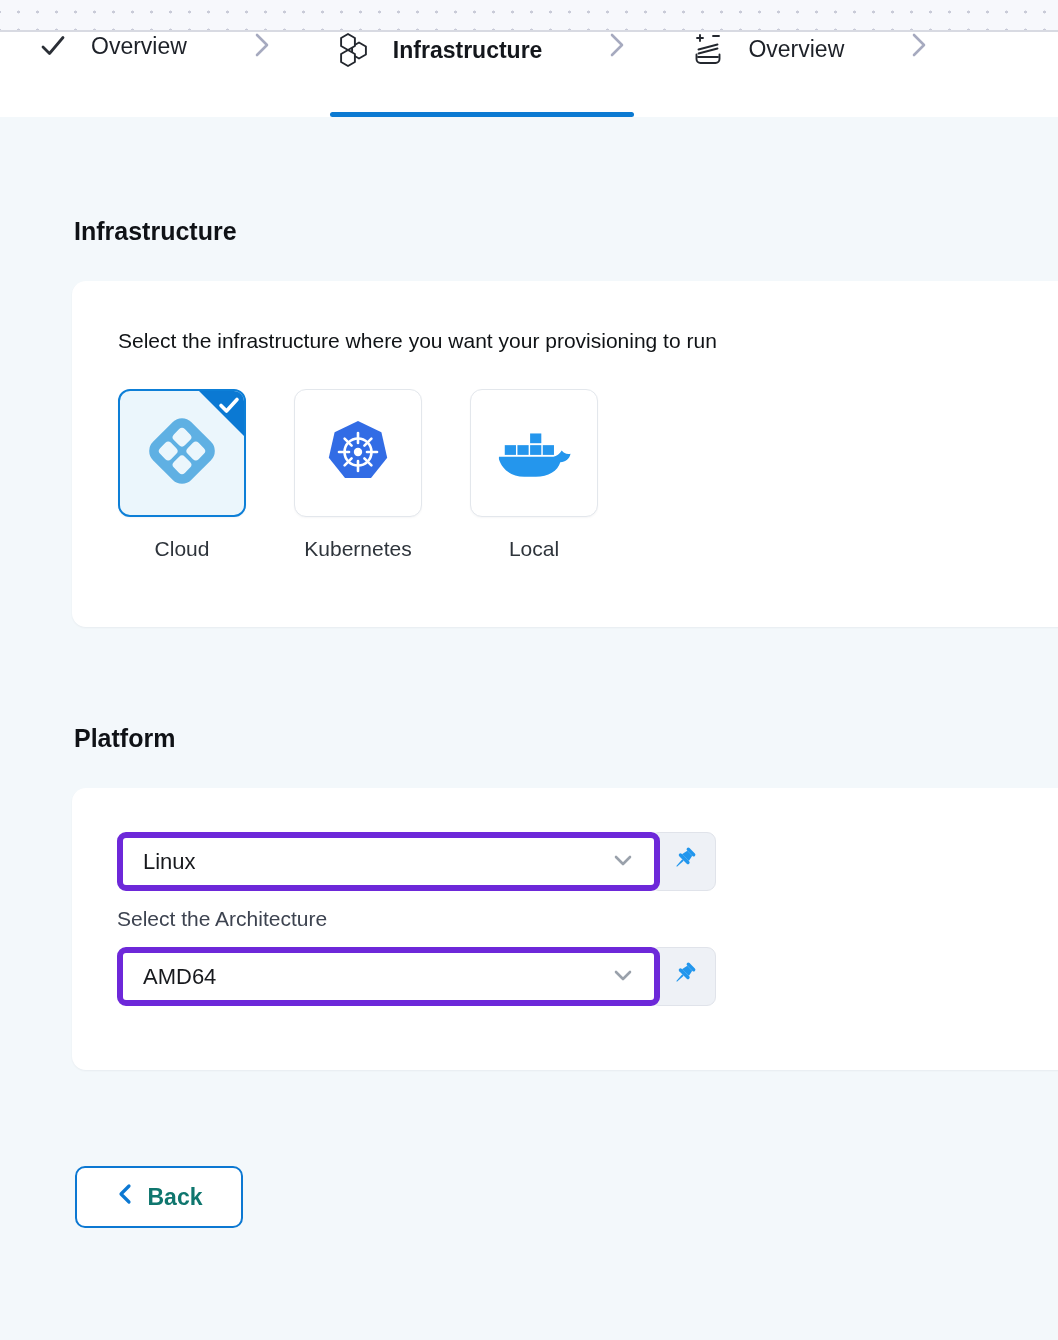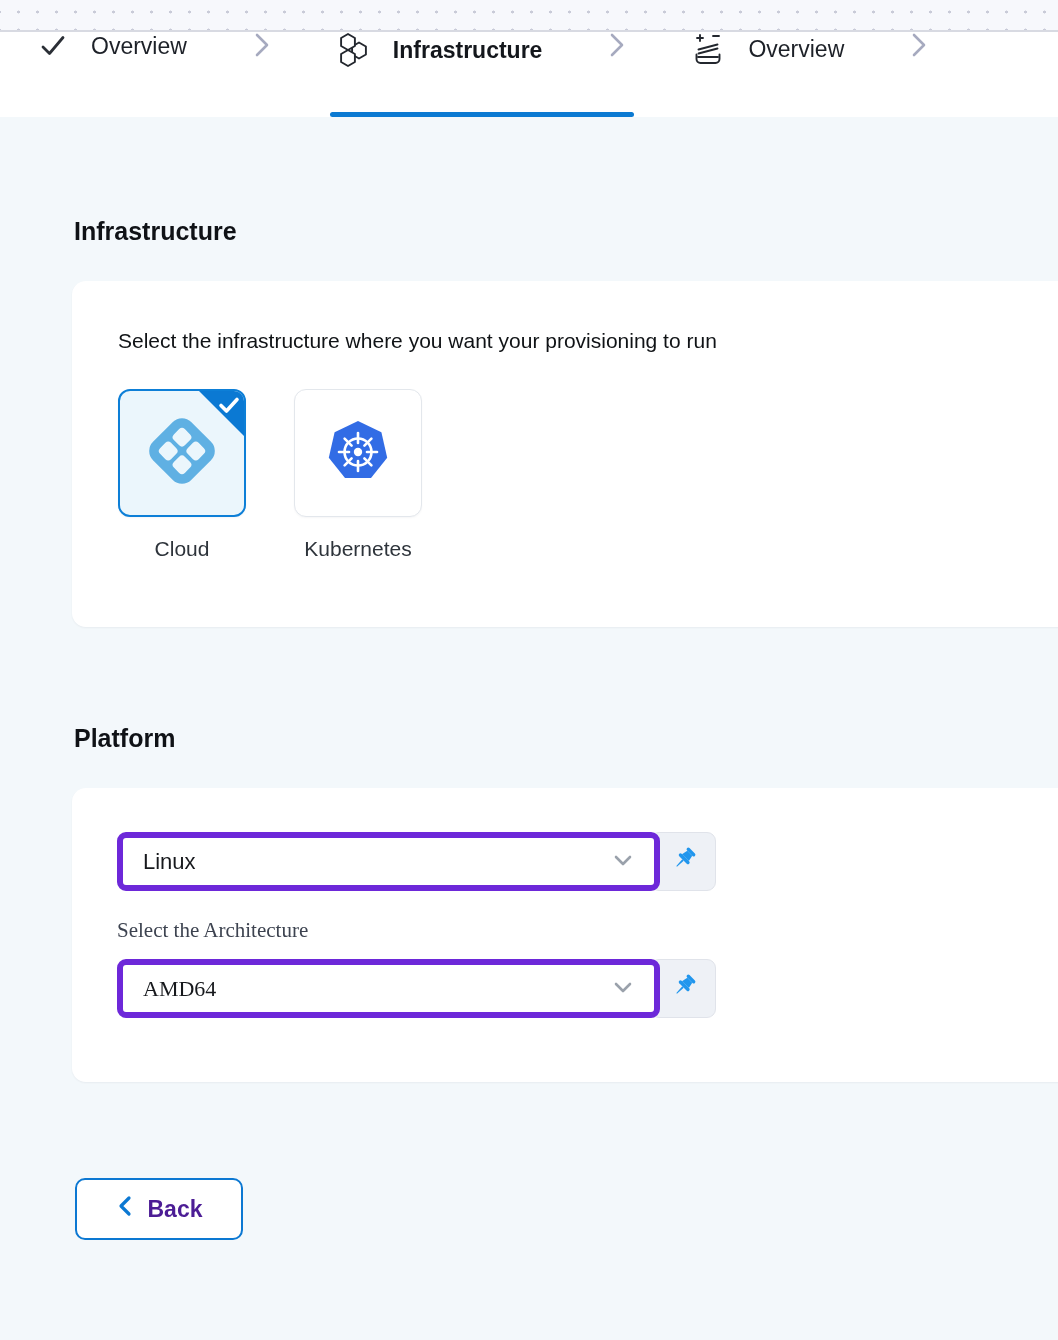--- a/index.html
+++ b/index.html
@@ -87,21 +87,21 @@
     width:47px; height:47px;
     background:#0b79d3;
     clip-path:polygon(0 0, 100% 0, 100% 100%);
   }
   .tile-corner svg { position:absolute; top:5px; right:4px; }
   .tile-label { font-size:21px; color:#2e343b; }
 
   
   .field-label { font-size:21px; color:#3d4350; }
   .field-label + .select-group { margin-top:16px; }
-  .field-block + .field-block { margin-top:27px;font-family:Liberation Serif, serif; }
+  .field-block + .field-block { margin-top:16px; }
   .select-group { display:flex; width:599px; position:relative; }
   .select {
     flex:1; height:59px;
     background:#fff;
     border:6px solid #6d28d9;
     border-radius:9px;
     padding:0 18px 0 20px;
     display:flex; align-items:center; justify-content:space-between;
     position:relative; z-index:2;
     cursor:pointer;
@@ -122,21 +122,21 @@
     display:flex; align-items:center; justify-content:center;
     height:62px; border-radius:10px;
     font-family:"Liberation Sans", sans-serif;
     font-size:23px; font-weight:700;
     cursor:pointer;
   }
   .btn-back {
     width:168px; gap:14px;
     background:#ffffff;
     border:2px solid #0c78d2;
-    color:#4c1d95;
+    color:#0f766e;
   }
   .btn-next {
     width:190px; gap:16px;
     background:#0b76d0;
     border:none;
     color:#ffffff;
   }
 </style>
 </head>
 <body>
@@ -250,20 +250,35 @@
                 <path d="M45.4 19.6 L38.4 26.6"></path>
                   <path d="M25.6 39.4 L18.6 46.4"></path>
               </g>
               <circle cx="32" cy="33" r="4.2" fill="#ffffff"></circle>
             </svg>
           </span>
         </div>
         <div class="tile-label">Kubernetes</div>
       </div>
 
+      <div class="tile-col">
+        <div class="tile">
+          <span>
+            <svg width="76" height="62" viewBox="0 0 78 62" fill="#2496ed">
+              <rect x="9" y="25" width="11.5" height="10"></rect>
+              <rect x="22" y="25" width="11.5" height="10"></rect>
+              <rect x="35" y="25" width="11.5" height="10"></rect>
+              <rect x="35" y="13" width="11.5" height="10"></rect>
+              <rect x="48" y="25" width="11.5" height="10"></rect>
+              <path d="M3,37 H59 C62,36.5 65.5,34 67.5,30.5 C69.5,33.5 73,34.8 76.5,33.8 C75.5,39 71.5,42.3 66,42.6 C63.5,51.5 53.5,57.5 41,57.5 H29 C15.5,57.5 6,49.5 3,39.5 Z"></path>
+            </svg>
+          </span>
+        </div>
+        <div class="tile-label">Local</div>
+      </div>
 
     </div>
   </div>
 
   <h2 class="section-heading platform">Platform</h2>
 
   <div class="card platform">
 
     <div class="field-block">
       <div class="select-group">

